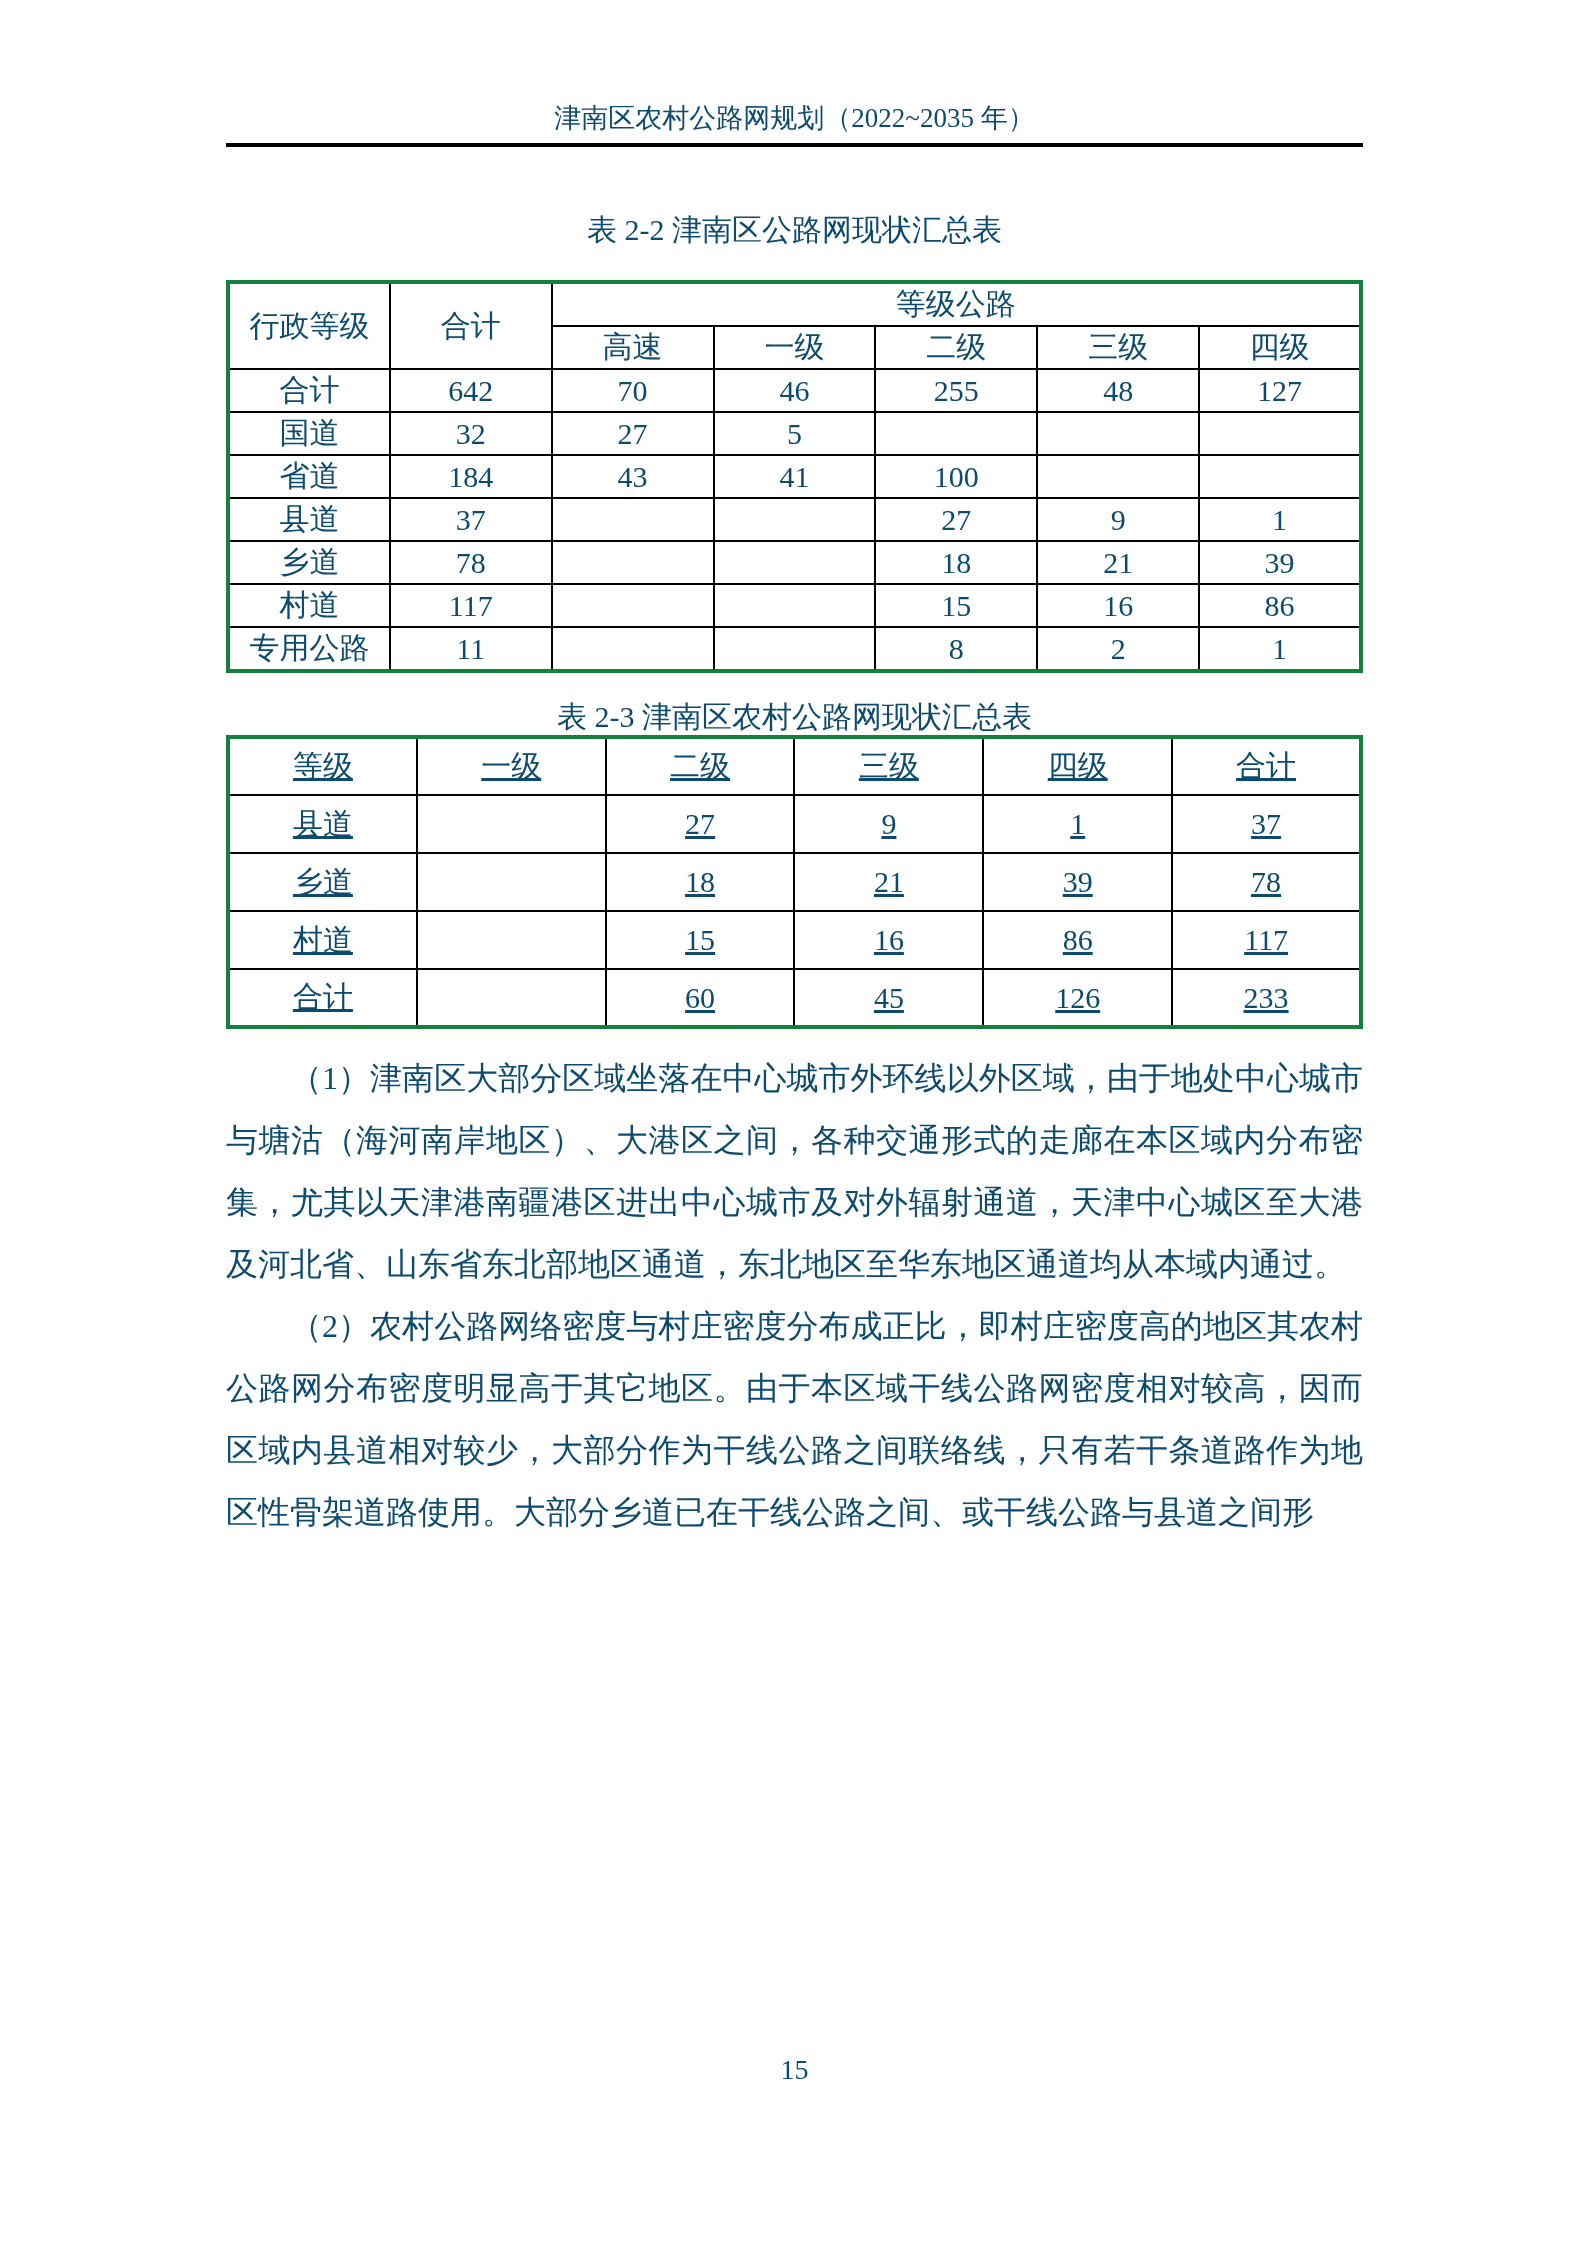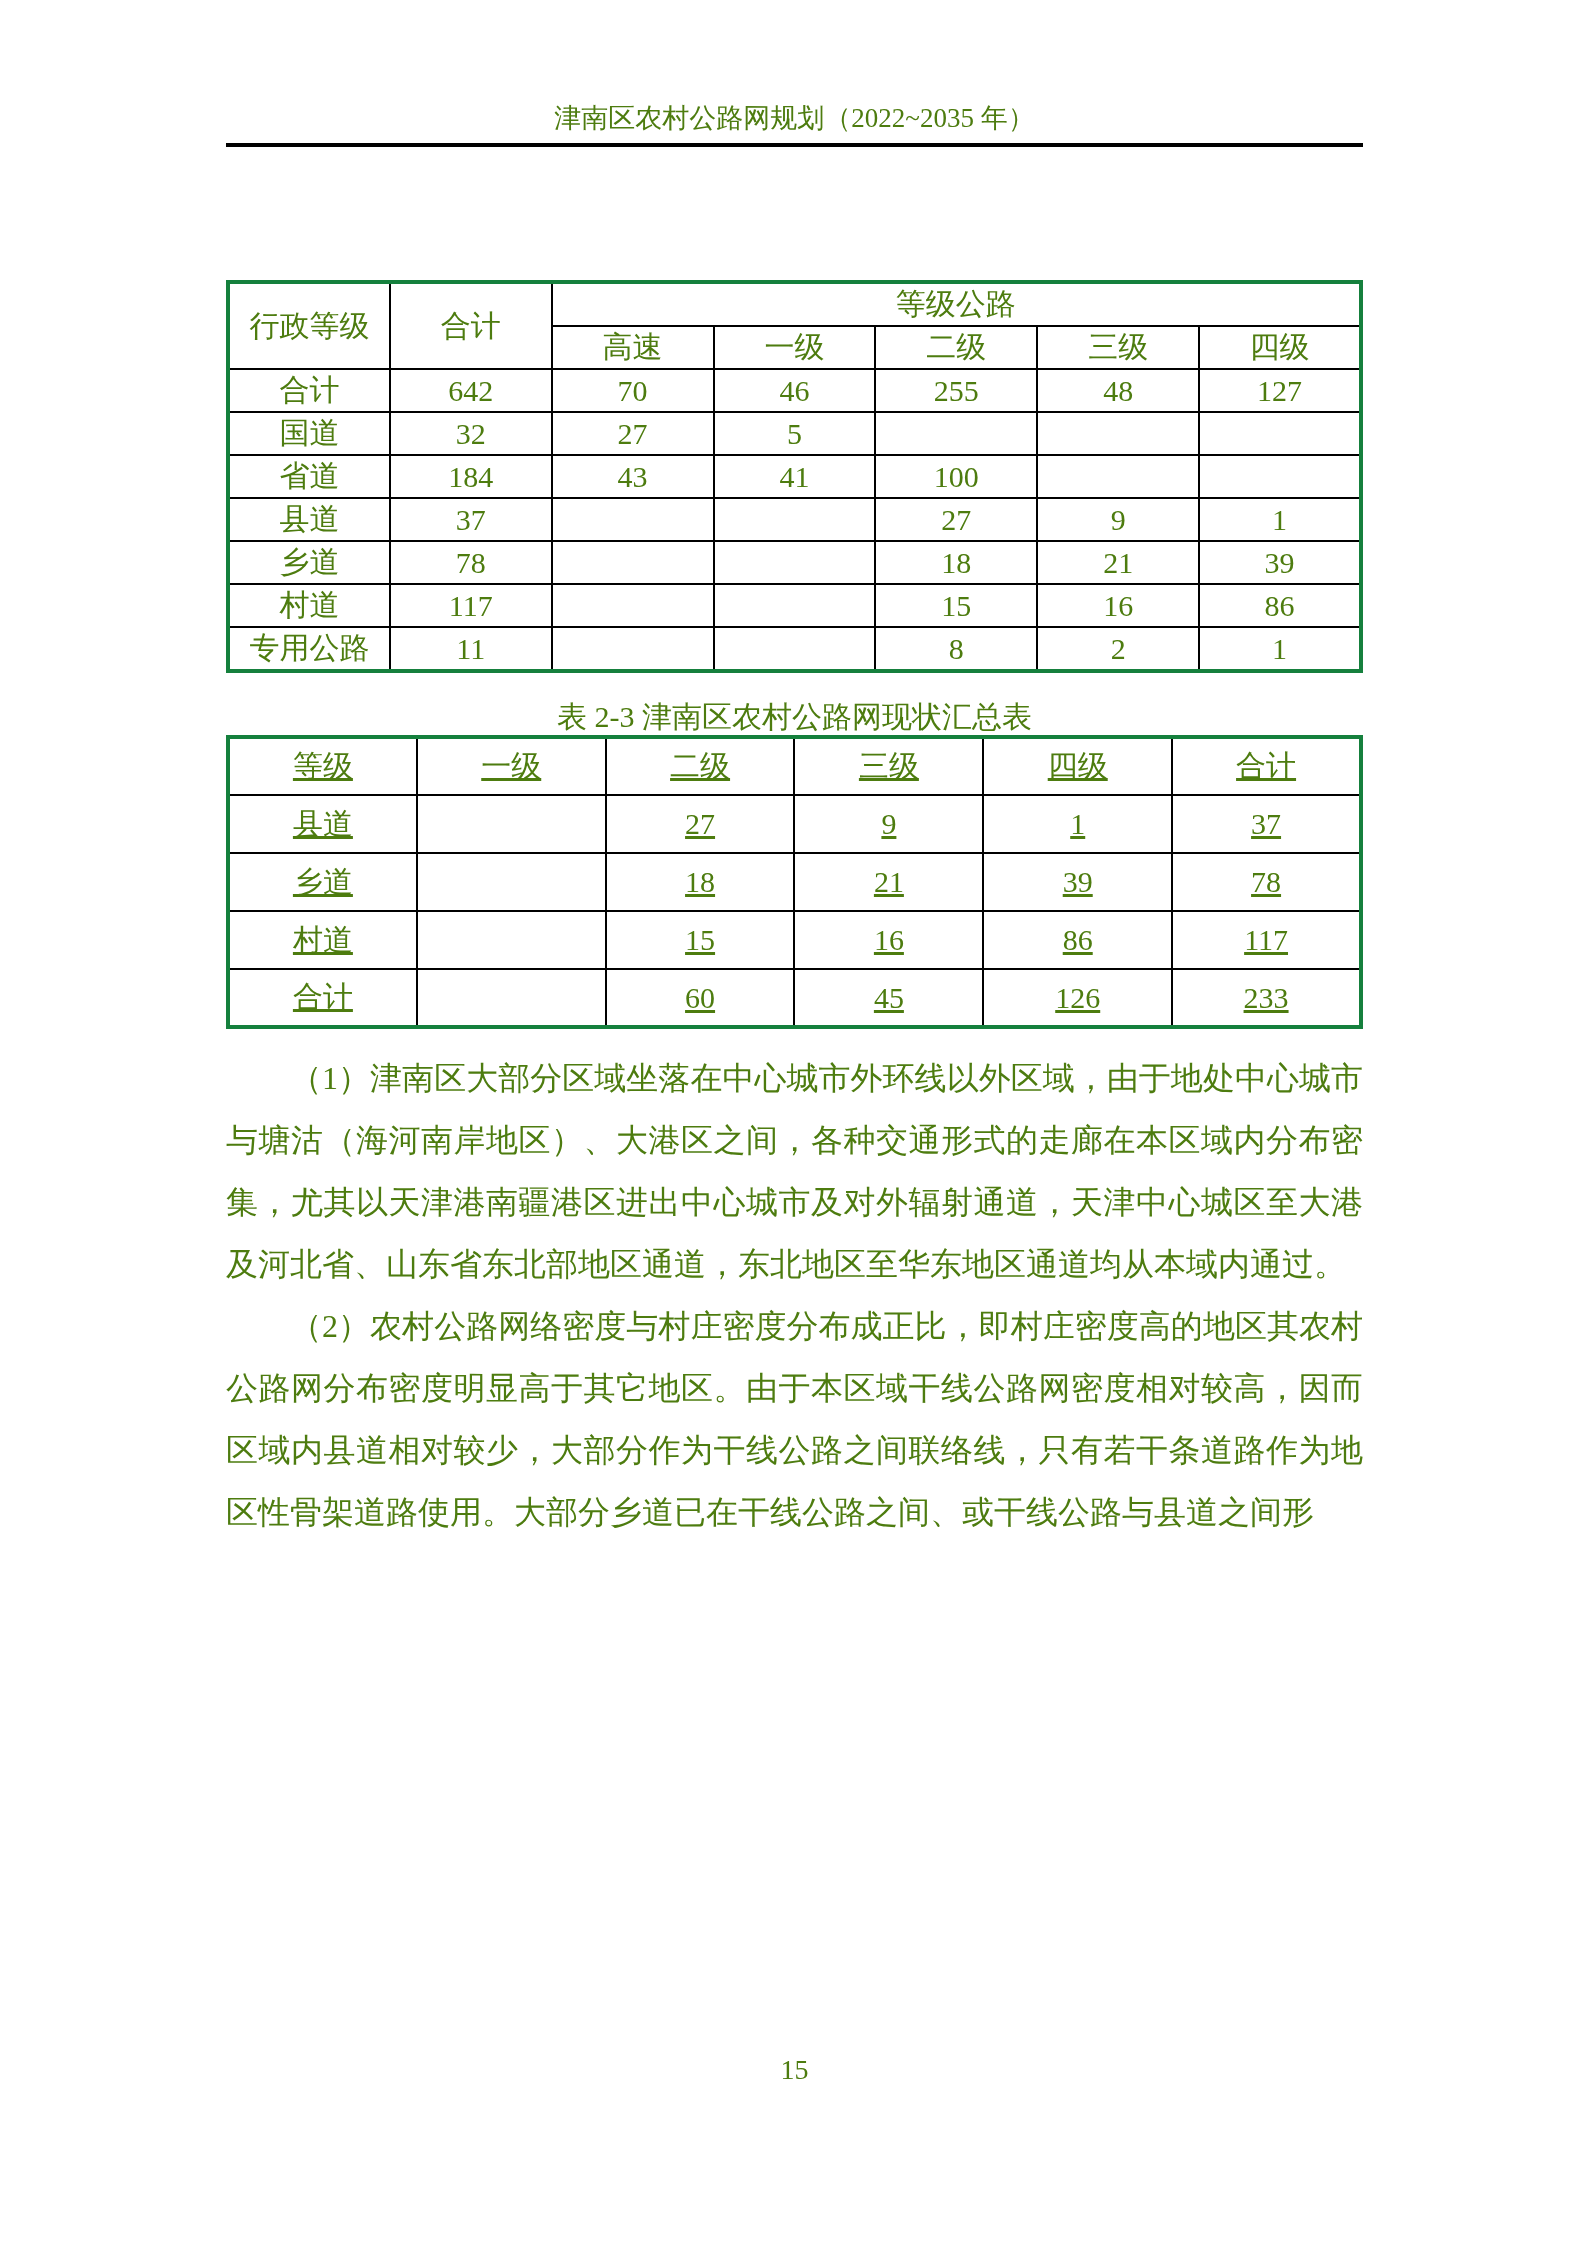--- a/index.html
+++ b/index.html
@@ -1,19 +1,19 @@
 <!DOCTYPE html>
 <html><head>
 <meta charset="utf-8">
 <style>
   * { margin:0; padding:0; box-sizing:border-box; }
   html, body { background:#ffffff; }
   .page {
     position:relative; width:1587px; height:2245px; background:#ffffff;
-    color:#4d7c0f; font-family:"Liberation Serif","DejaVu Serif",serif;
+    color:#0c4a6e; font-family:"Liberation Serif","DejaVu Serif",serif;
     overflow:hidden;
   }
   .header-title {
     position:absolute; top:101px; left:226px; width:1137px;
     text-align:center; font-size:27px; line-height:34px; white-space:nowrap;
   }
   .header-rule {
     position:absolute; top:143px; left:226px; width:1137px;
     border-top:4px solid #000; height:0;
   }
@@ -48,20 +48,21 @@
   }
 </style>
 </head>
 <body>
 
 <div class="page">
 
   <div class="header-title">津南区农村公路网规划（2022~2035 年）</div>
   <div class="header-rule"></div>
 
+  <div class="caption caption-t1">表 2-2 津南区公路网现状汇总表</div>
 
   <table class="doc-table t1">
     <colgroup>
         <col>
         <col>
         <col>
         <col>
         <col>
         <col>
         <col>

